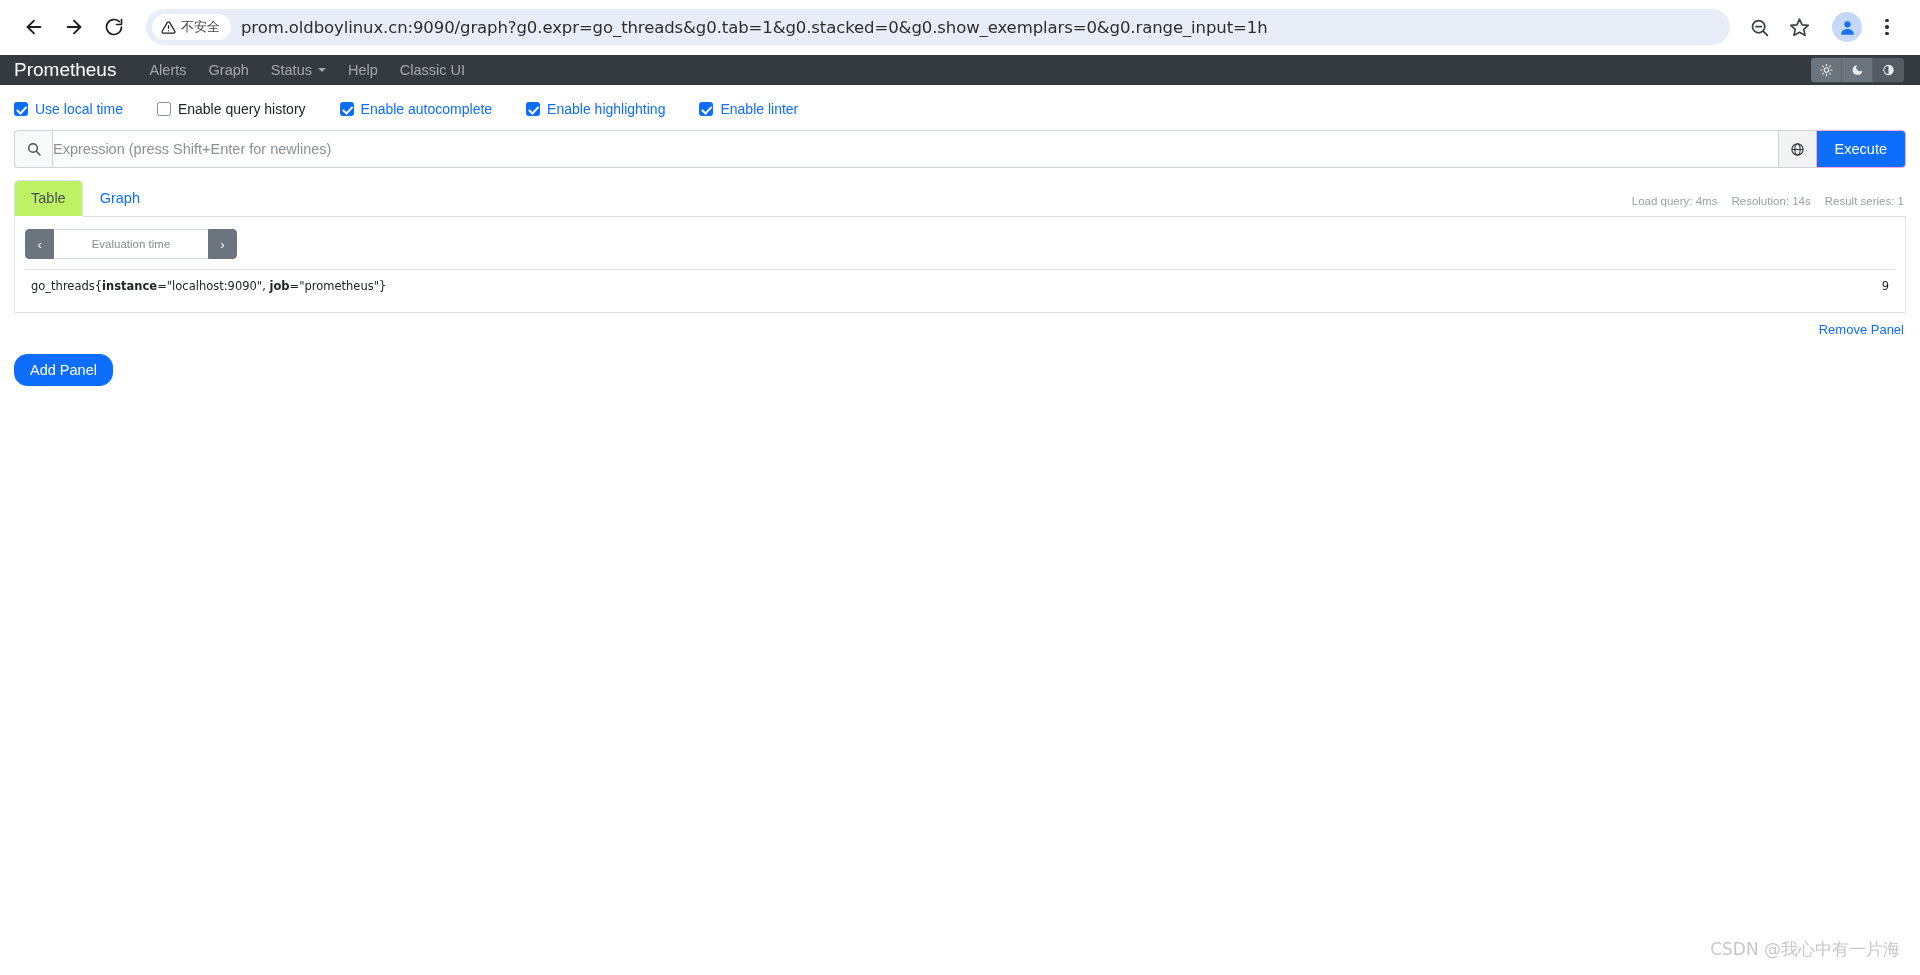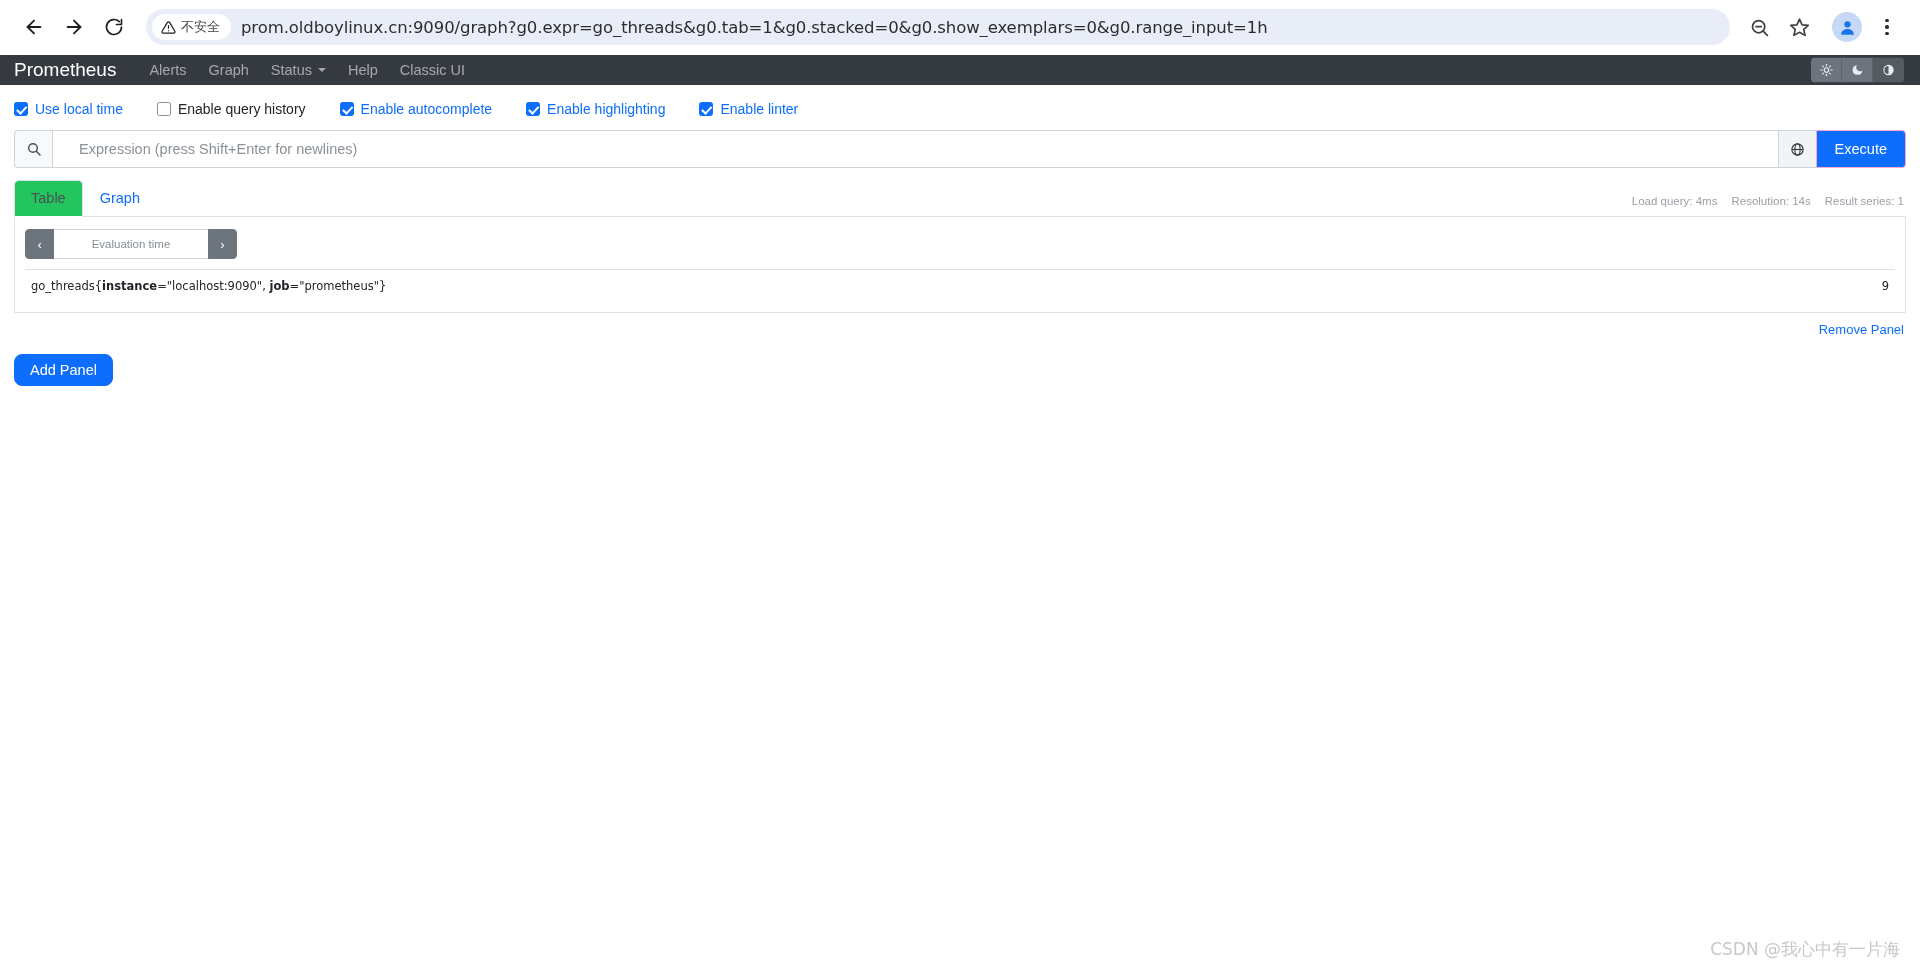--- a/index.html
+++ b/index.html
@@ -197,21 +197,21 @@
     color: #495057;
     cursor: pointer;
   }
   .expr-input {
     flex: 1 1 auto;
     border: 1px solid #ced4da;
     border-right: none;
     background: #ffffff;
     font-size: 14.5px;
     color: #212529;
-    padding: 0 26px;
+    padding: 0 0;
     outline: none;
     font-family: "Liberation Sans", sans-serif;
     min-width: 0;
   }
   .expr-input::placeholder { color: #8b9197; }
   .expr-globe-box {
     width: 38px;
     border: 1px solid #ced4da;
     border-right: none;
     background: #f1f3f5;
@@ -245,21 +245,21 @@
     cursor: pointer;
     border: 1px solid transparent;
     border-radius: 5px 5px 0 0;
     margin-bottom: -1px;
     color: #0d6efd;
     background: transparent;
     line-height: 1.3;
   }
   .tab.active {
     color: #495057;
-    background: #22c55e;
+    background: #bef264;
     border-color: #dee2e6 #dee2e6 #ffffff;
   }
   .query-stats {
     position: absolute;
     right: 2px;
     bottom: 9px;
     display: flex;
     gap: 14px;
     font-size: 11.5px;
     color: #9aa0a6;
@@ -338,21 +338,21 @@
     cursor: pointer;
   }
 
   .add-panel-wrap { padding: 17px 0 0 0; }
   .add-panel-btn {
     background: #0d6efd;
     border: 1px solid #0d6efd;
     color: #ffffff;
     font-size: 14.5px;
     padding: 7px 15px;
-    border-radius: 8px;
+    border-radius: 13px;
     cursor: pointer;
     font-family: "Liberation Sans", sans-serif;
   }
 
   
   .watermark {
     position: absolute;
     right: 20px;
     bottom: 14px;
     font-size: 17px;

